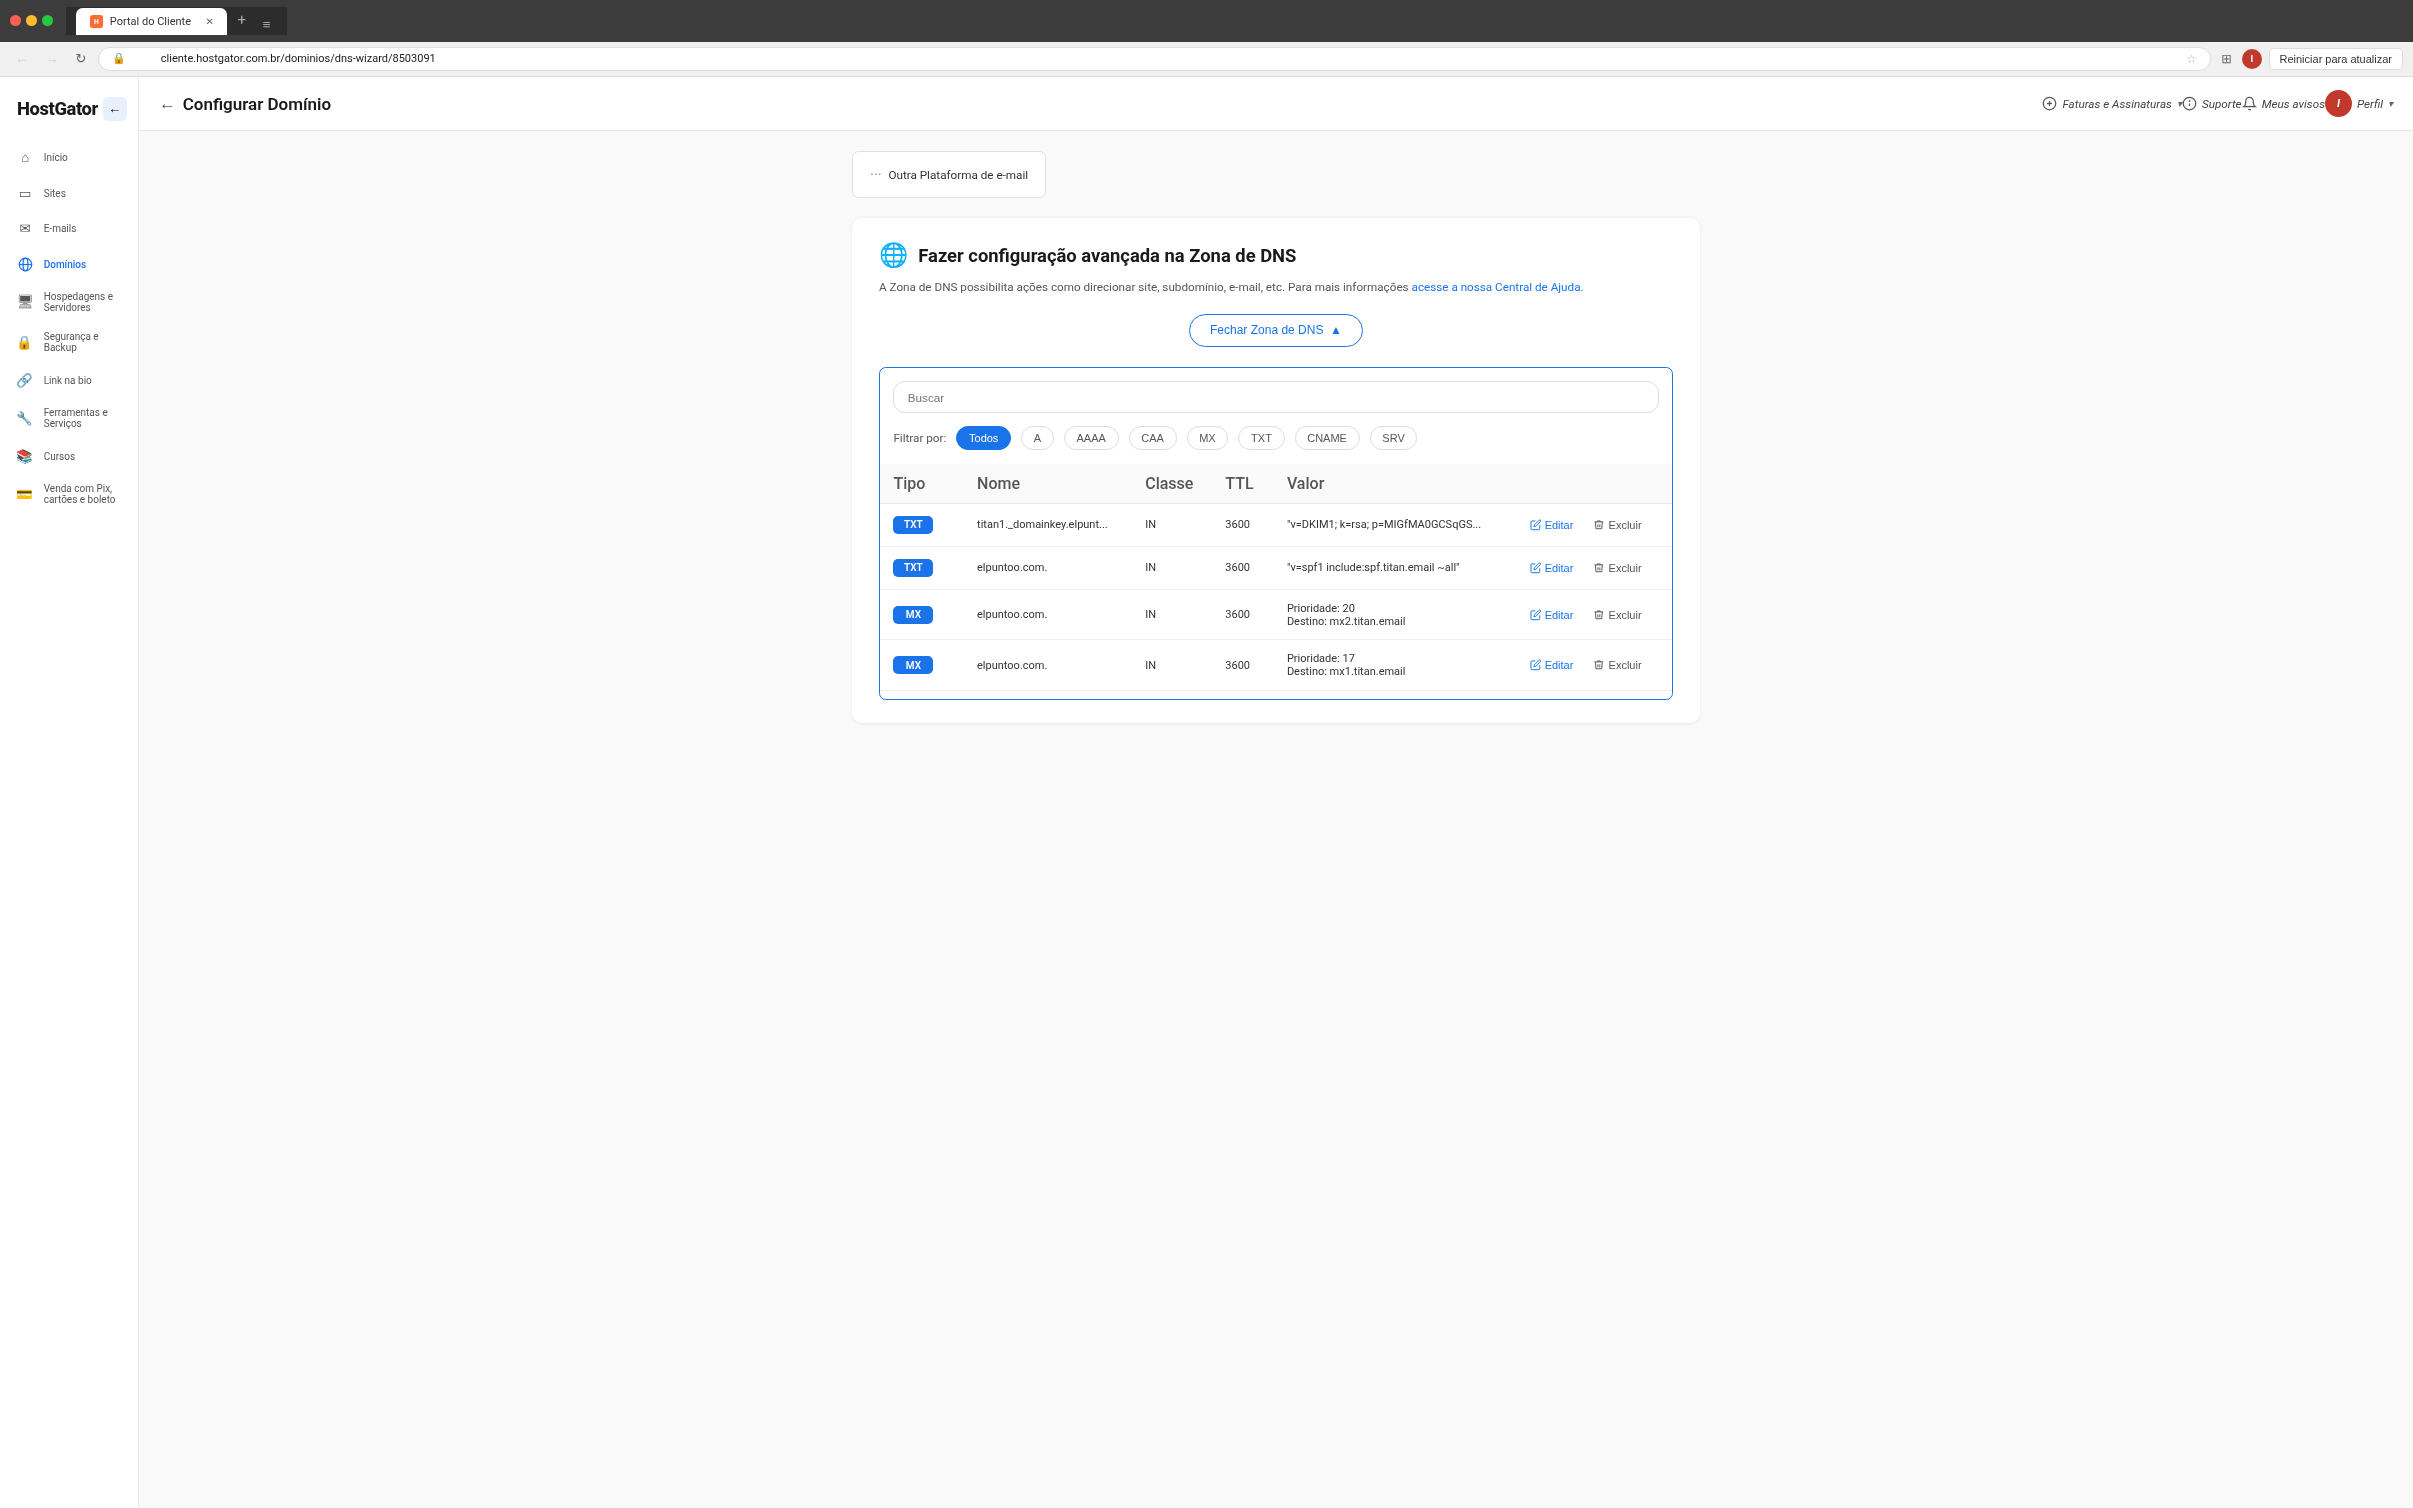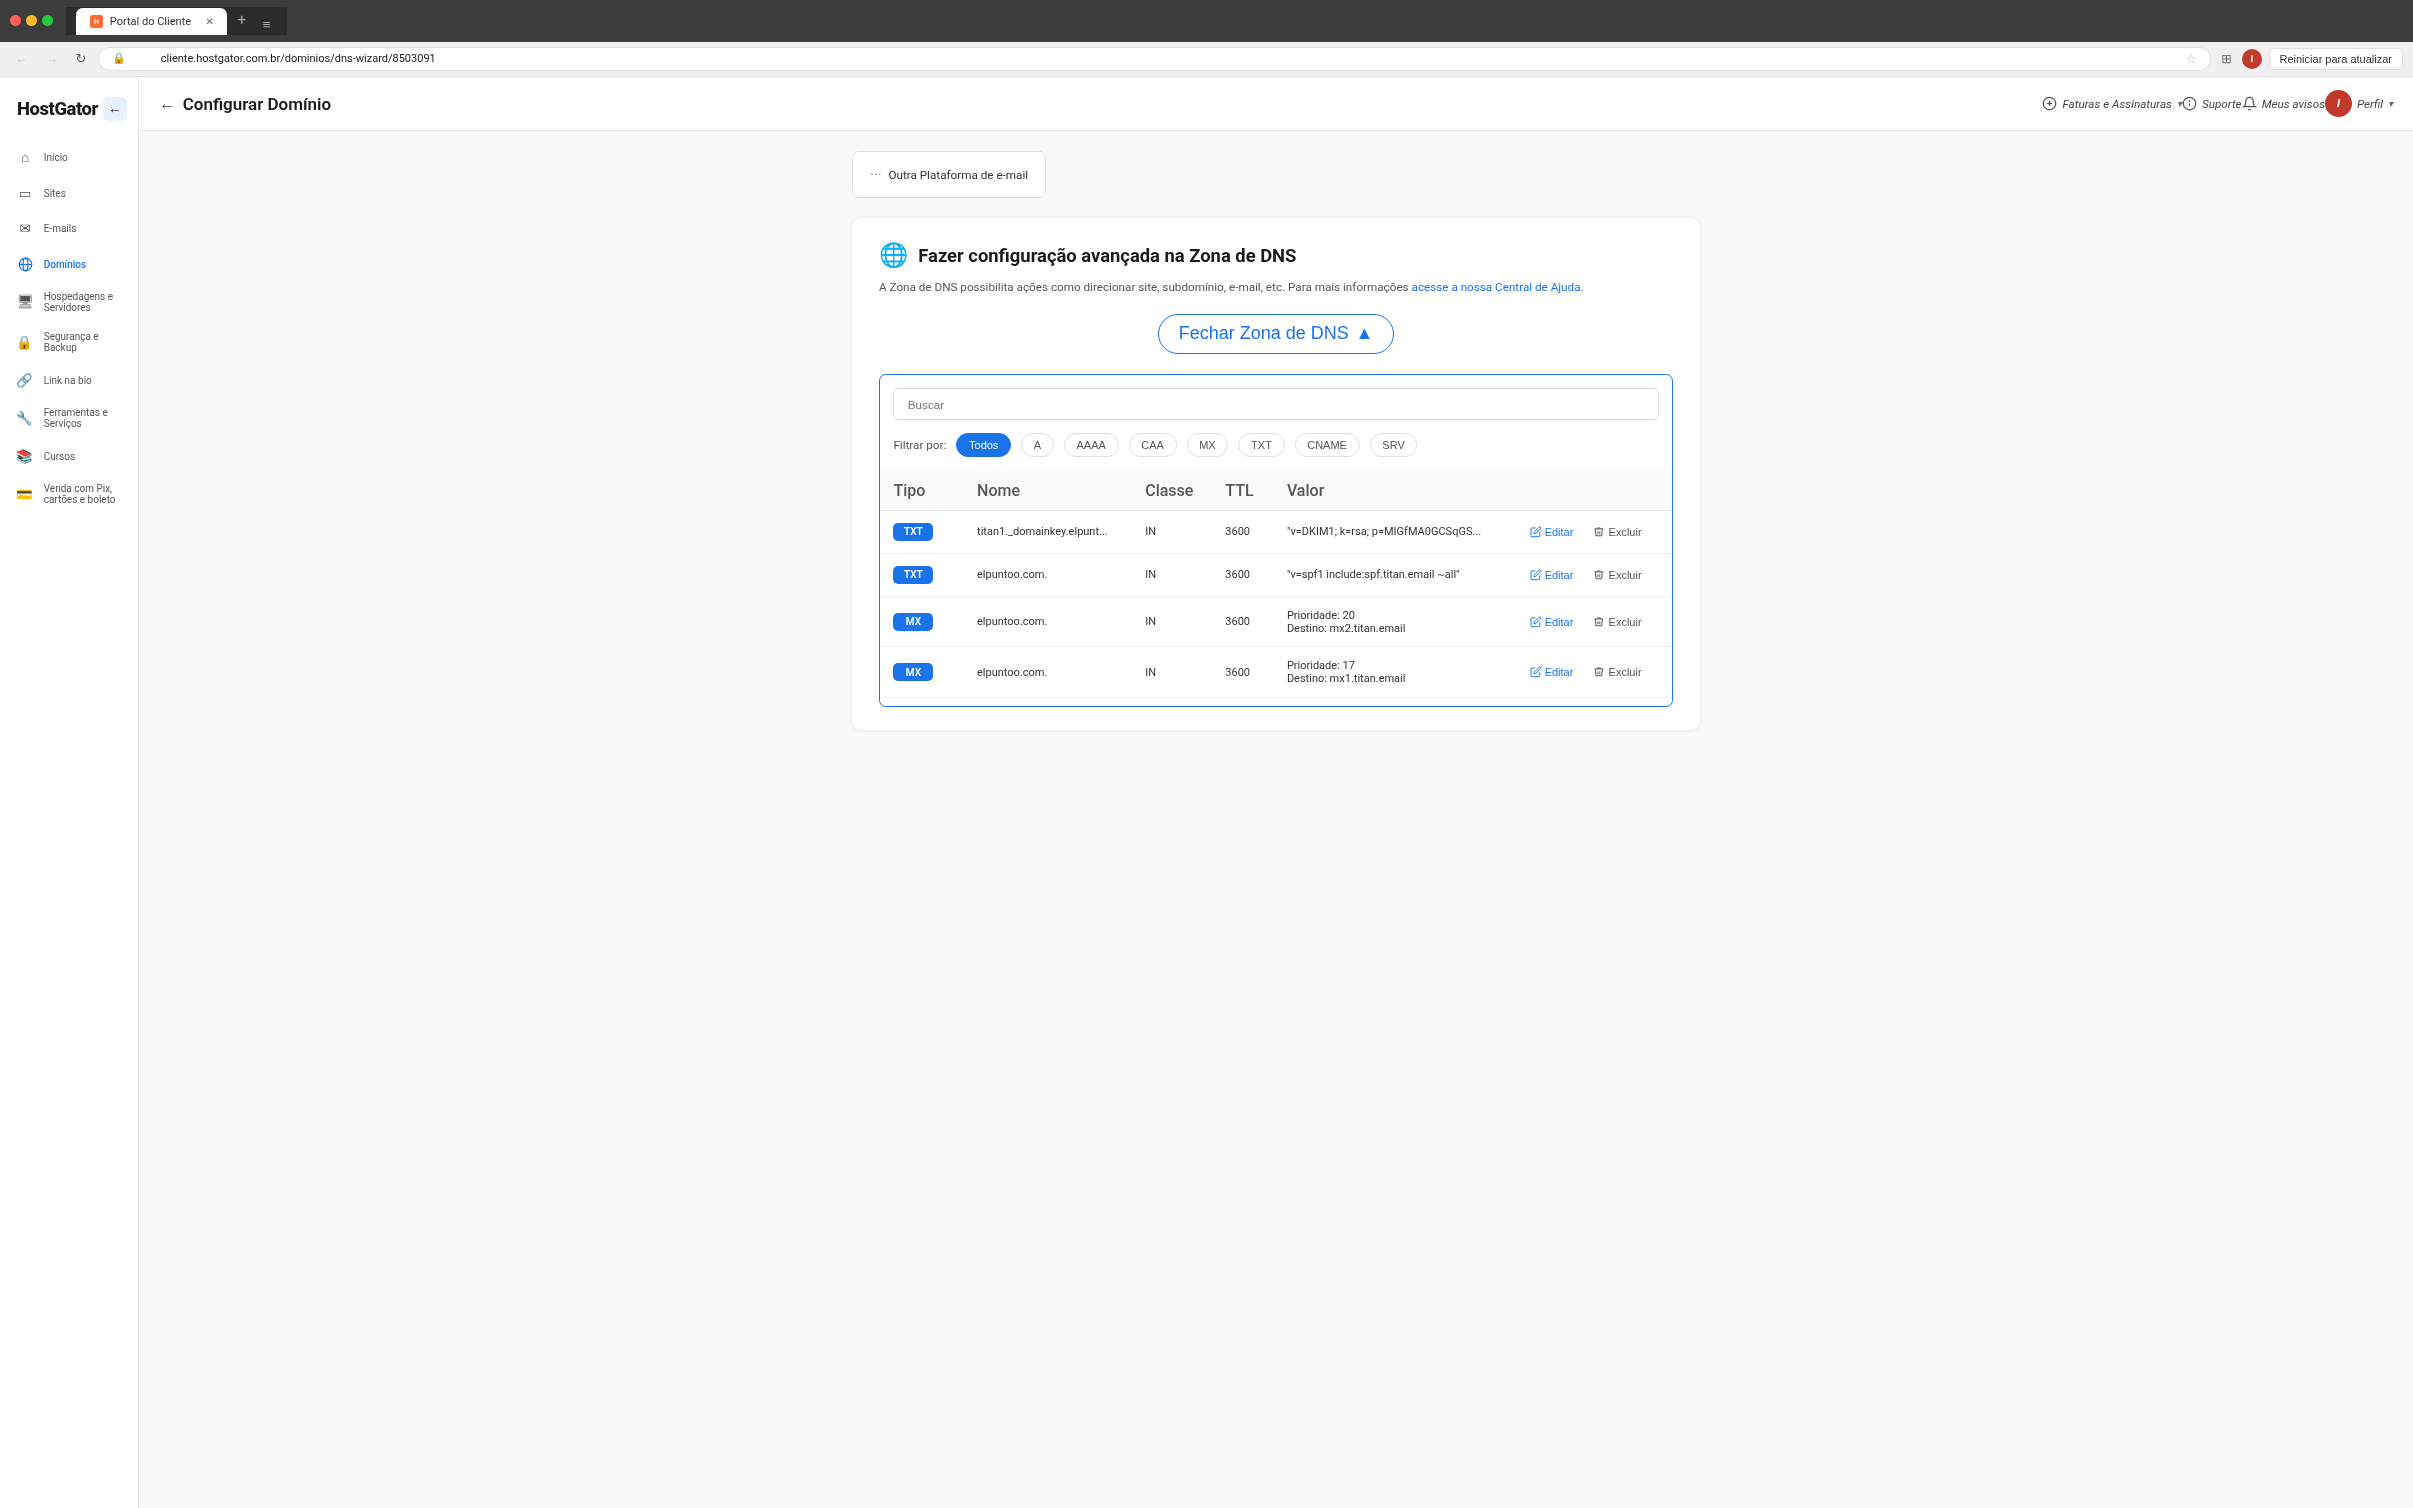--- a/index.html
+++ b/index.html
@@ -66,27 +66,27 @@
     .platform-card { background: #fff; border: 0.8px solid #e0e0e0; border-radius: 6.7px; padding: 13.4px 17px; display: inline-flex; align-items: center; gap: 6.7px; font-size: 11.7px; color: #333; margin-bottom: 20px; }
 
     
     .dns-zone-section { background: #fff; border-radius: 10px; padding: 23.5px 27px; box-shadow: 0 0.8px 3.4px rgba(0,0,0,0.08); }
     .dns-section-header { display: flex; align-items: center; gap: 10px; margin-bottom: 10px; }
     .dns-section-icon { font-size: 23.5px; }
     .dns-section-title { font-size: 18.4px; font-weight: 700; color: #1a1a1a; }
     .dns-section-desc { font-size: 11.7px; color: #555; margin-bottom: 17px; line-height: 1.5; }
     .dns-section-desc a { color: #1a73e8; text-decoration: none; }
 
-    .close-dns-btn { display: flex; align-items: center; gap: 6.7px; border: 1.7px solid #1a73e8; border-radius: 20px; padding: 8.4px 20px; font-size: 18px; color: #1a73e8; background: white; cursor: pointer; font-weight: 500; margin: 0 auto 20px; }
+    .close-dns-btn { display: flex; align-items: center; gap: 6.7px; border: 1.7px solid #1a73e8; border-radius: 20px; padding: 8.4px 20px; font-size: 12px; color: #1a73e8; background: white; cursor: pointer; font-weight: 500; margin: 0 auto 20px; }
 
     
     .dns-content-area { background: #fff; border: 1.7px solid #1a73e8; border-radius: 6.7px; padding: 0; margin-bottom: 0; overflow: hidden; }
 
     .search-area { padding: 13.4px; }
-    .search-input-wrapper { border: 0.8px solid #ddd; border-radius: 5px; padding: 8.4px 13.4px; display: flex; background: white; }
+    .search-input-wrapper { border: 0.8px solid #ddd; border-radius: 12px; padding: 8.4px 13.4px; display: flex; background: white; }
     .search-input { border: none; outline: none; width: 100%; font-size: 11.7px; color: #333; background: transparent; }
 
     .filter-bar { display: flex; align-items: center; gap: 10px; padding: 0 13.4px 13.4px; flex-wrap: wrap; }
     .filter-label { font-size: 11.7px; color: #555; }
     .filter-btn { padding: 5px 11.7px; border-radius: 17px; border: 0.8px solid #ddd; background: white; font-size: 11px; color: #555; cursor: pointer; font-weight: 400; }
     .filter-btn.active { background: #1a73e8; color: white; border-color: #1a73e8; font-weight: 500; }
 
     
     .dns-table { width: 100%; border-collapse: collapse; }
     .dns-table th { padding: 10px 13.4px; text-align: left; font-size: 16px; font-weight: 500; color: #555; border-bottom: 0.8px solid #e8e8e8; background: #fafafa; }

